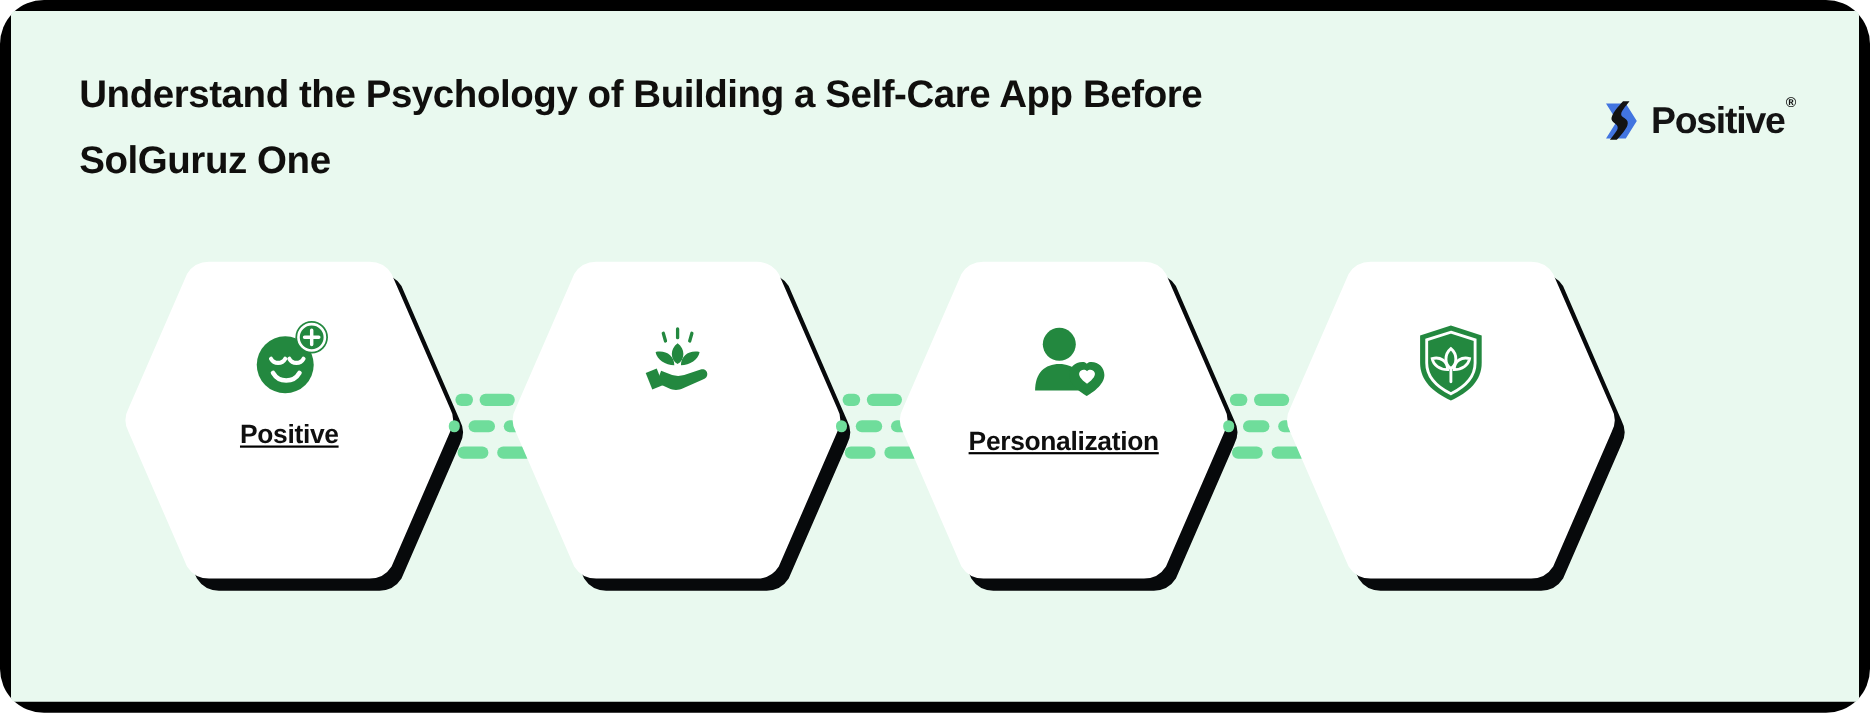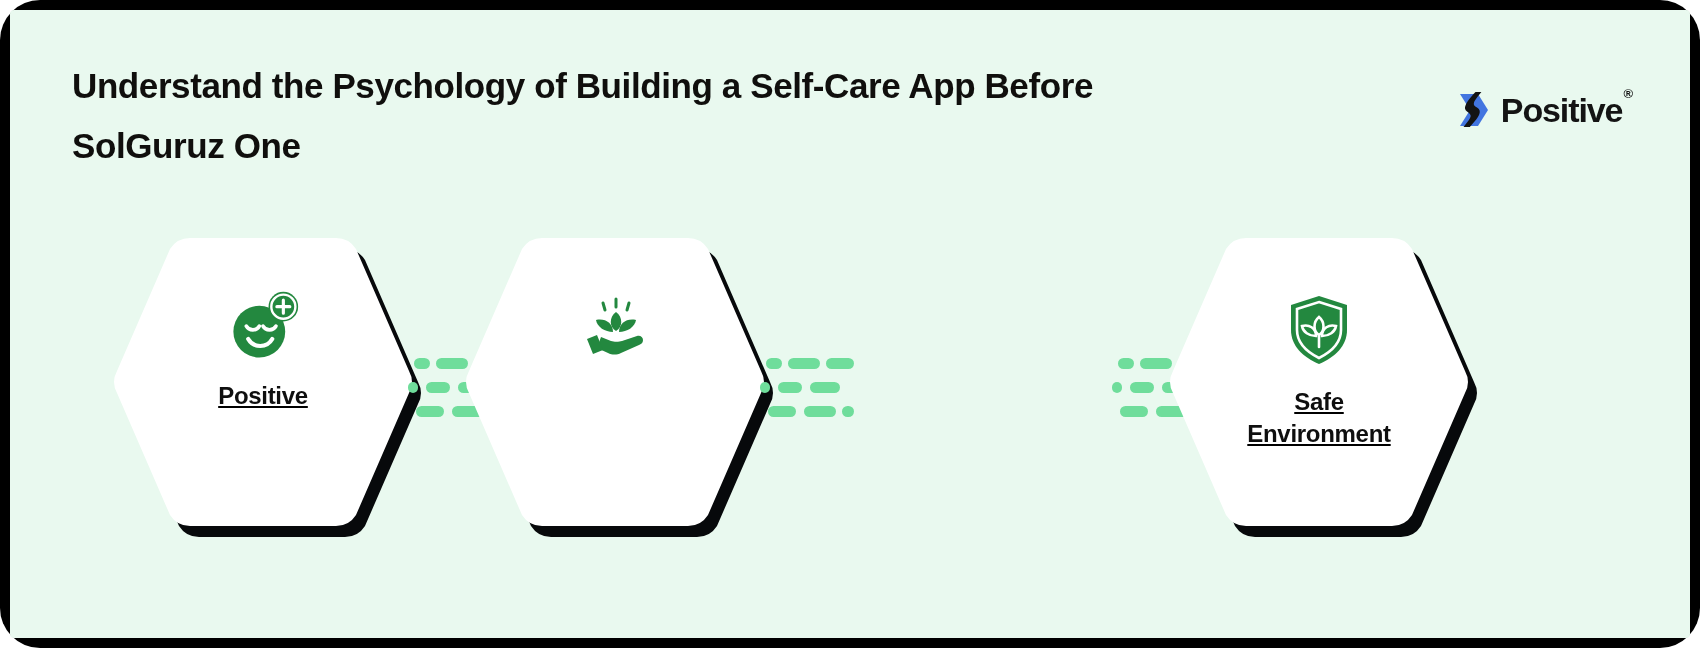--- a/index.html
+++ b/index.html
@@ -182,20 +182,45 @@
         <div class="dash" style="left:28px; top:14px; width:32px;"></div>
         <div class="dash" style="left:66px; top:14px; width:28px;"></div>
         <div class="dash" style="left:0px;  top:38px; width:10px;"></div>
         <div class="dash" style="left:18px; top:38px; width:24px;"></div>
         <div class="dash" style="left:50px; top:38px; width:30px;"></div>
         <div class="dash" style="left:8px;  top:62px; width:28px;"></div>
         <div class="dash" style="left:44px; top:62px; width:32px;"></div>
         <div class="dash" style="left:82px; top:62px; width:12px;"></div>
       </div>
 
+      <div class="hexwrap h3">
+        <div class="hexshadow">
+          <svg viewBox="0 0 300 300" width="300" height="300">
+              <path d="M77 6 L223 6 Q236 6 243 17 L296 139 Q302 150 296 161 L243 283 Q236 294 223 294 L77 294 Q64 294 57 283 L4 161 Q-2 150 4 139 L57 17 Q64 6 77 6 Z"></path>
+            </svg>
+        </div>
+        <div class="hexface">
+          <svg viewBox="0 0 300 300" width="300" height="300">
+              <path d="M77 6 L223 6 Q236 6 243 17 L296 139 Q302 150 296 161 L243 283 Q236 294 223 294 L77 294 Q64 294 57 283 L4 161 Q-2 150 4 139 L57 17 Q64 6 77 6 Z"></path>
+            </svg>
+        </div>
+        <div class="hexcontent">
+          <span class="icon">
+            <svg viewBox="0 0 80 80" width="80" height="80" aria-hidden="true">
+              <circle cx="36" cy="23" r="15" fill="#23883f"></circle>
+              <path d="M14 65 C14 49 23 41 36 41 C49 41 58 49 58 65 Z" fill="#23883f"></path>
+              <path d="M57 39 C50 39 45 44 45 51 C45 60 57 68 61 70 C65 68 77 60 77 51 C77 44 72 39 65 39 C62 39 60 41 61 42 C62 41 60 39 57 39 Z" fill="#23883f"></path>
+              <path d="M61.2 47.5 C59.3 45.3 55.5 45.8 54.3 48.6 C53.2 51.2 55.3 54.5 61.2 58.8 C67.1 54.5 69.2 51.2 68.1 48.6 C66.9 45.8 63.1 45.3 61.2 47.5 Z" fill="#ffffff"></path>
+            </svg>
+          </span>
+          <div class="hexlabel">
+            <span>Personalization</span>
+          </div>
+        </div>
+      </div>
 
       <div class="conn c3">
         <div class="dash" style="left:6px;  top:14px; width:16px;"></div>
         <div class="dash" style="left:28px; top:14px; width:32px;"></div>
         <div class="dash" style="left:66px; top:14px; width:28px;"></div>
         <div class="dash" style="left:0px;  top:38px; width:10px;"></div>
         <div class="dash" style="left:18px; top:38px; width:24px;"></div>
         <div class="dash" style="left:50px; top:38px; width:30px;"></div>
         <div class="dash" style="left:8px;  top:62px; width:28px;"></div>
         <div class="dash" style="left:44px; top:62px; width:32px;"></div>
@@ -217,22 +242,18 @@
           <span class="icon">
             <svg viewBox="0 0 80 80" width="80" height="80" aria-hidden="true">
               <path d="M40 6 L68 15 L68 40 C68 56 56 67 40 74 C24 67 12 56 12 40 L12 15 Z" fill="#23883f"></path>
               <path d="M40 12 L62 19 L62 40 C62 53 52 62 40 68 C28 62 18 53 18 40 L18 19 Z" fill="none" stroke="#ffffff" stroke-width="2.6"></path>
               <path d="M40 27 C34 32 34 41 40 45 C46 41 46 32 40 27 Z" fill="none" stroke="#ffffff" stroke-width="2.6"></path>
               <path d="M37 46 C30 46 24 42 23 36 C30 34 37 38 37 46 Z" fill="none" stroke="#ffffff" stroke-width="2.6"></path>
               <path d="M43 46 C50 46 56 42 57 36 C50 34 43 38 43 46 Z" fill="none" stroke="#ffffff" stroke-width="2.6"></path>
               <line x1="40" y1="45" x2="40" y2="57" stroke="#ffffff" stroke-width="2.6" stroke-linecap="round"></line>
             </svg>
           </span>
-          <div class="hexlabel">
-            <span>Safe</span><br>
-            <span>Environment</span>
-          </div>
         </div>
       </div>
 
     </div>
   </div>
 </div>
 
 </body></html>

